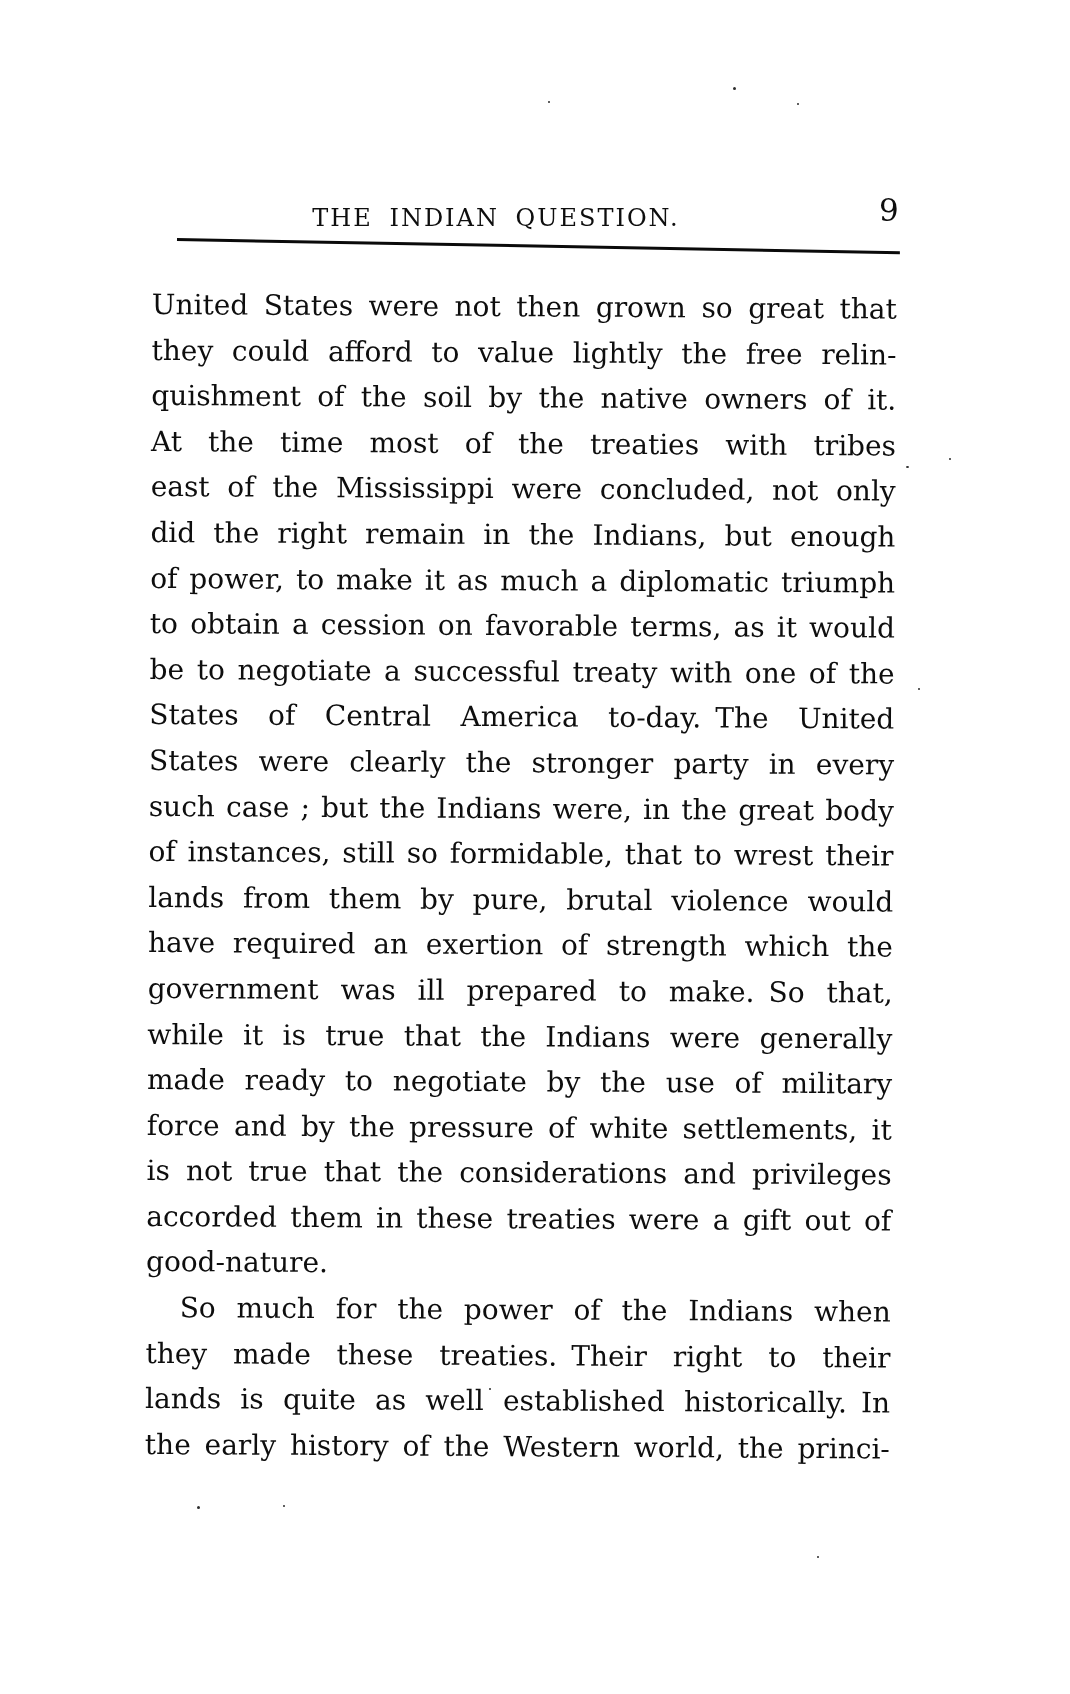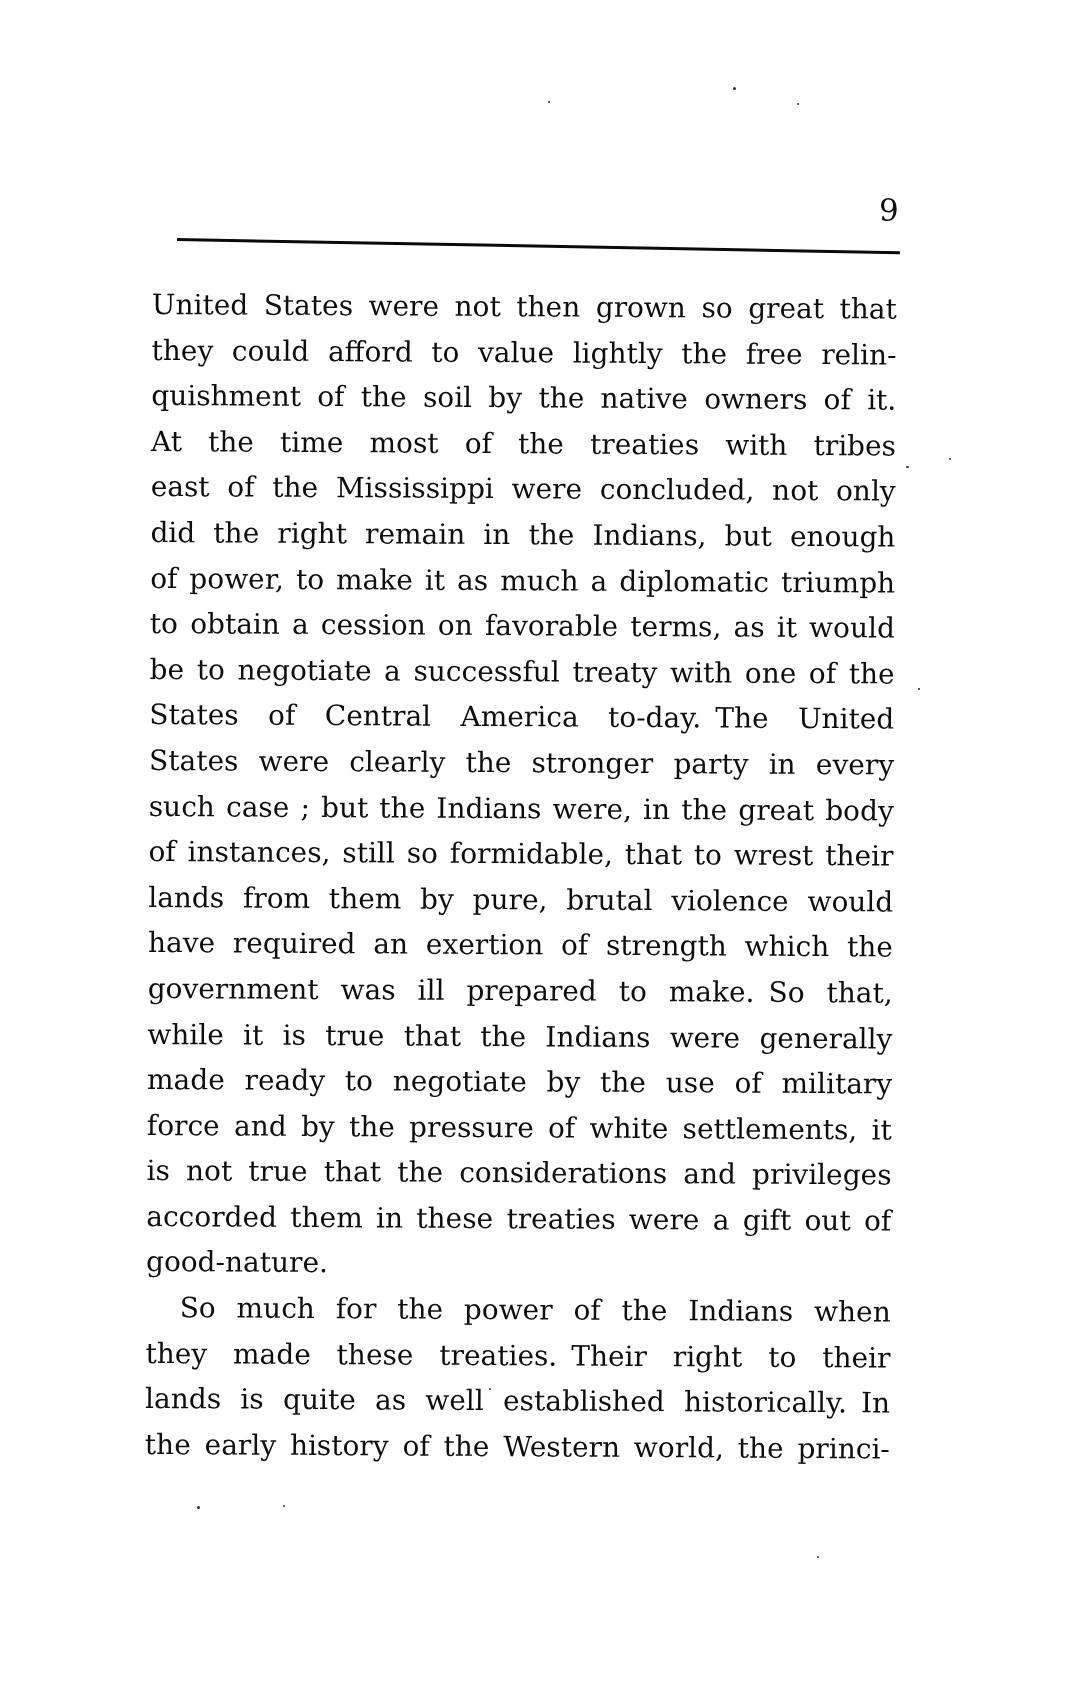--- a/index.html
+++ b/index.html
@@ -71,20 +71,21 @@
     position: absolute;
     background: #2c2c2c;
     border-radius: 50%;
   }
 </style>
 </head>
 <body>
 
 <div class="page">
 
+  <div class="running-header-title">THE INDIAN QUESTION.</div>
 
   <div class="page-number">9</div>
 
   <div class="header-rule"></div>
 
   <div class="text-block">
       <div class="line">United States were not then grown so great that</div>
       <div class="line">they could afford to value lightly the free relin-</div>
       <div class="line">quishment of the soil by the native owners of it.</div>
       <div class="line">At the time most of the treaties with tribes</div>

